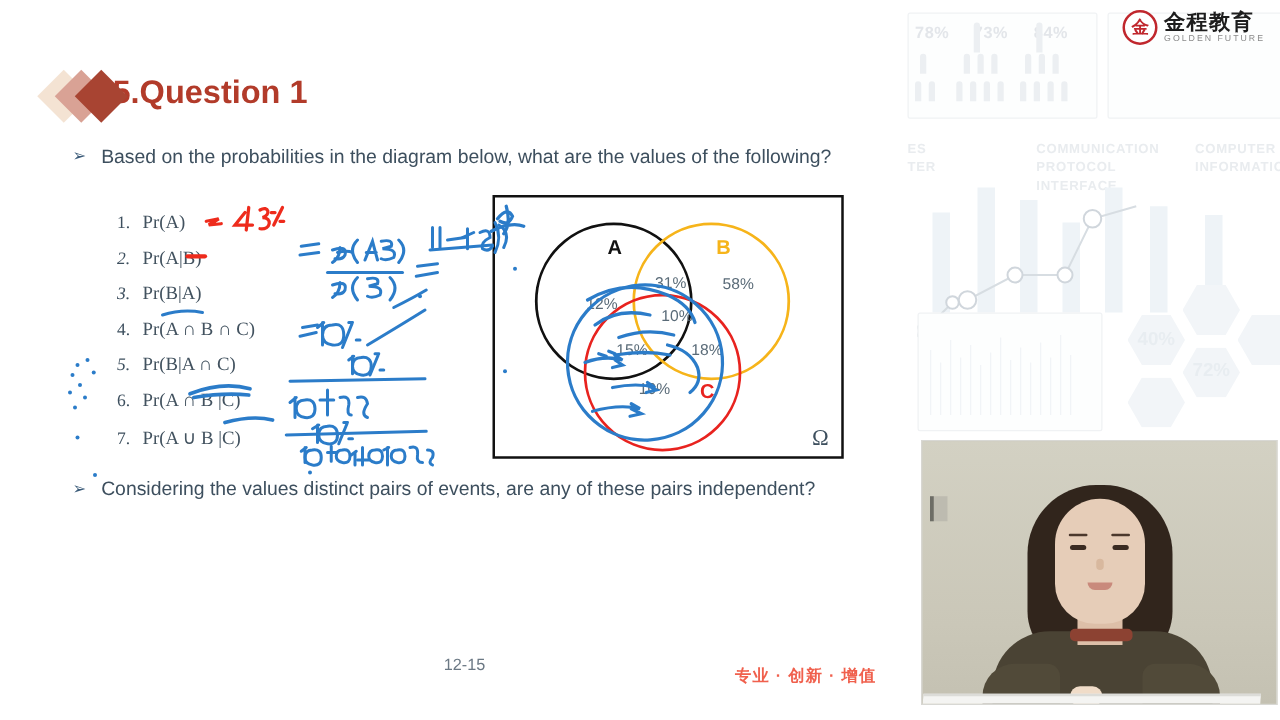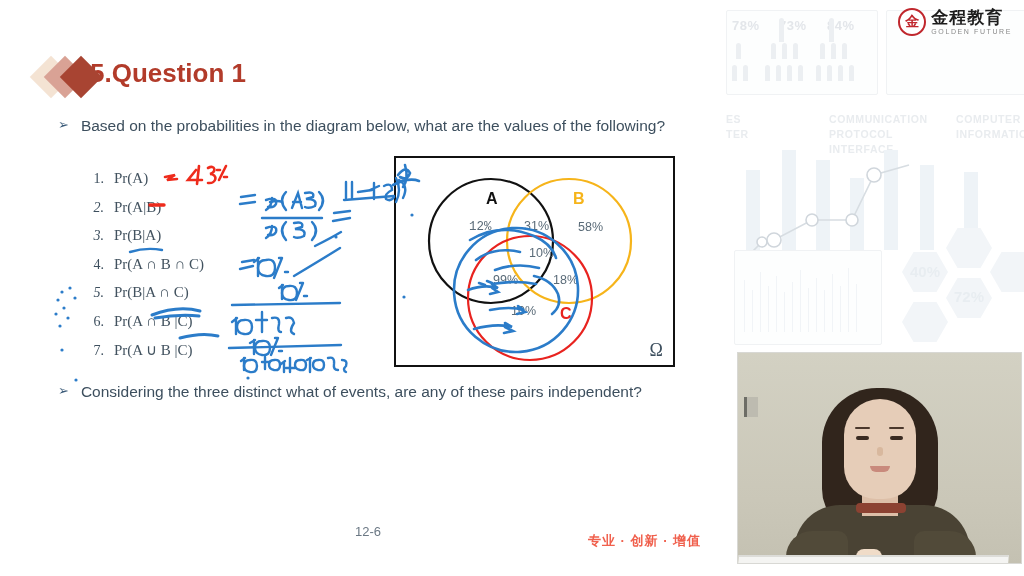--- a/index.html
+++ b/index.html
@@ -240,25 +240,25 @@
 <div id="venn-panel">
   <svg id="venn-svg" width="277" height="207">
     <circle cx="95" cy="83" r="62" fill="none" stroke="#111111" stroke-width="2.2"></circle>
     <circle cx="173" cy="83" r="62" fill="none" stroke="#f6b41a" stroke-width="2.2"></circle>
     <circle cx="134" cy="140" r="62" fill="none" stroke="#e8231f" stroke-width="2.2"></circle>
   </svg>
   <div class="venn-lbl" style="left:90px;top:32px;color:#111;">A</div>
   <div class="venn-lbl" style="left:177px;top:32px;color:#f6b41a;">B</div>
   <div class="venn-lbl" style="left:164px;top:147px;color:#e8231f;">C</div>
 
-  <div class="venn-pct" style="left:73px;top:62px;font-family:Liberation Mono, monospace;">12%</div>
+  <div class="venn-pct" style="left:73px;top:78px;">12%</div>
   <div class="venn-pct" style="left:128px;top:61px;">31%</div>
   <div class="venn-pct" style="left:182px;top:62px;">58%</div>
   <div class="venn-pct" style="left:133px;top:88px;">10%</div>
-  <div class="venn-pct" style="left:97px;top:115px;">99%</div>
+  <div class="venn-pct" style="left:97px;top:115px;">15%</div>
   <div class="venn-pct" style="left:157px;top:115px;text-align:right;">18%</div>
   <div class="venn-pct" style="left:115px;top:146px;">10%</div>
 
   <div id="omega">Ω</div>
 </div>
 
 <svg id="ink">
 
   <g stroke="#ee2b1c" fill="none" stroke-width="2.6" stroke-linecap="round">
     <path d="M165 177 l10 -2 -8 5 10 -1"></path>
@@ -370,24 +370,24 @@
       <circle cx="76" cy="380" r="1.6"></circle>
     <circle cx="248" cy="378" r="1.6"></circle>
       <circle cx="336" cy="237" r="1.6"></circle>
     <circle cx="412" cy="215" r="1.6"></circle>
       <circle cx="404" cy="297" r="1.6"></circle>
   </g>
 </svg>
 
 <div class="bullet-row" id="b2">
   <span class="arrow-bullet">➢</span>
-  <span class="bullet-text">Considering the three distinct what of events, are any of these pairs independent?</span>
-</div>
-
-<div id="page-num">12-6</div>
+  <span class="bullet-text">Considering the values distinct pairs of events, are any of these pairs independent?</span>
+</div>
+
+<div id="page-num">12-15</div>
 <div id="slogan">专业 · 创新 · 增值</div>
 
 <div id="cam">
   <div id="cam-wall"></div>
   <div id="cam-switch"></div>
   <div id="cam-hair"></div>
   <div id="cam-body"></div>
   <div id="cam-arm-l"></div>
   <div id="cam-arm-r"></div>
   <div id="cam-neck"></div>

